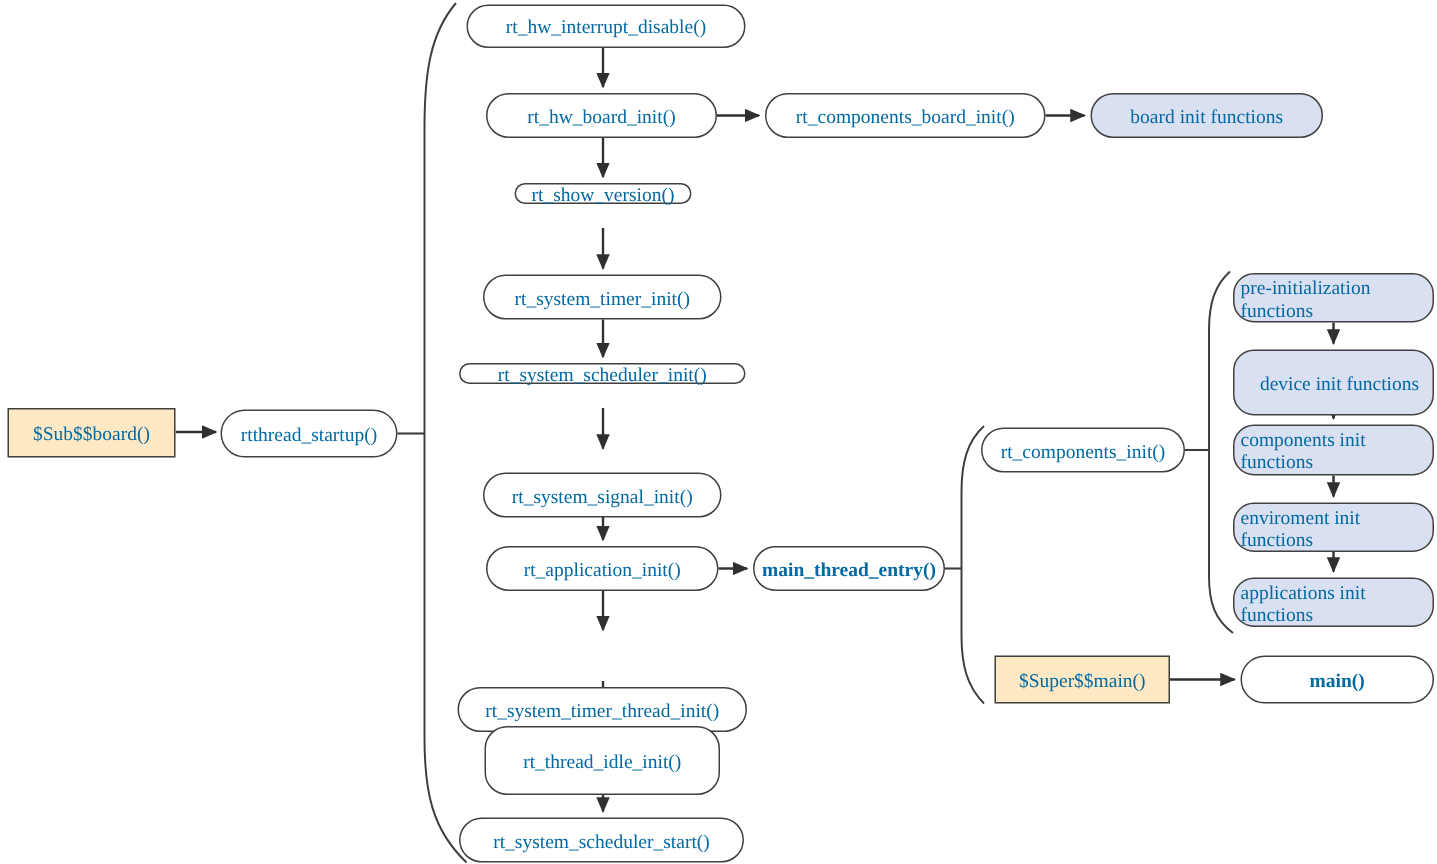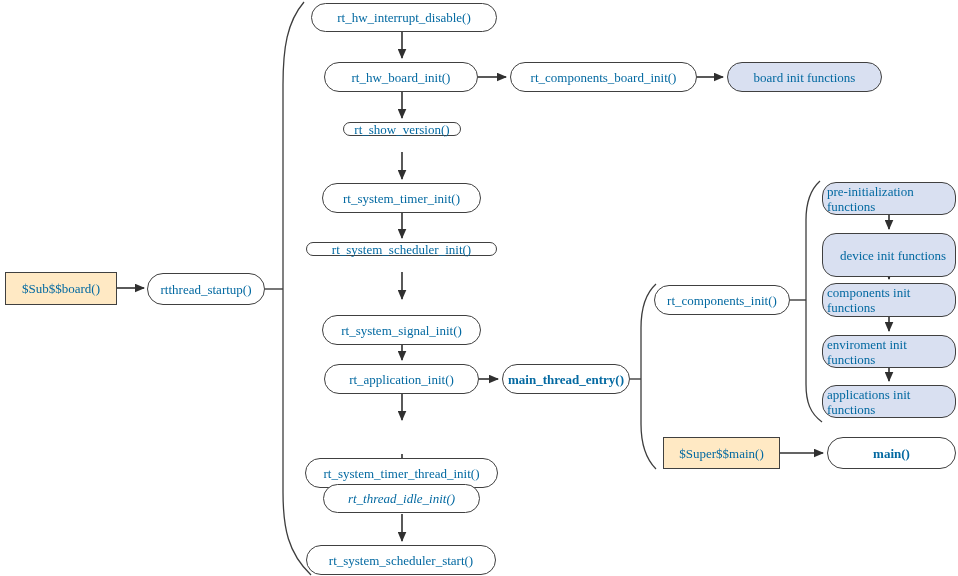--- a/index.html
+++ b/index.html
@@ -85,21 +85,21 @@
   <div class="node pill" style="left:147px; top:273px; width:118px; height:32px; border-radius:16px;">rtthread_startup()</div>
 
   <div class="node pill" style="left:311px; top:3px;   width:186px; height:29px;">rt_hw_interrupt_disable()</div>
   <div class="node pill" style="left:324px; top:62px;  width:154px; height:30px;">rt_hw_board_init()</div>
   <div class="node pill" style="left:343px; top:122px; width:118px; height:14px;">rt_show_version()</div>
   <div class="node pill" style="left:322px; top:183px; width:159px; height:30px;">rt_system_timer_init()</div>
   <div class="node pill" style="left:306px; top:242px; width:191px; height:14px;">rt_system_scheduler_init()</div>
   <div class="node pill" style="left:322px; top:303px; width:159px; height:30px;margin-top:12px;">rt_system_signal_init()</div>
   <div class="node pill" style="left:324px; top:364px; width:155px; height:30px;">rt_application_init()</div>
   <div class="node pill" style="left:305px; top:424px; width:193px; height:30px;margin-top:34px;">rt_system_timer_thread_init()</div>
-  <div class="node pill" style="left:323px; top:484px; width:157px; height:29px;font-style:italic;">rt_thread_idle_init()</div>
+  <div class="node pill" style="left:323px; top:484px; width:157px; height:46px;">rt_thread_idle_init()</div>
   <div class="node pill" style="left:306px; top:545px; width:190px; height:30px;">rt_system_scheduler_start()</div>
 
   <div class="node pill" style="left:510px; top:62px; width:187px; height:30px;">rt_components_board_init()</div>
   <div class="node pill blue" style="left:727px; top:62px; width:155px; height:30px;">board init functions</div>
 
   <div class="node pill" style="left:502px; top:364px; width:128px; height:30px;font-weight:bold;">main_thread_entry()</div>
   <div class="node pill" style="left:654px; top:285px; width:136px; height:30px;">rt_components_init()</div>
   <div class="node tan" style="left:663px; top:437px; width:117px; height:32px;">$Super$$main()</div>
   <div class="node pill" style="left:827px; top:437px; width:129px; height:32px; border-radius:16px;font-weight:bold;">main()</div>
 

